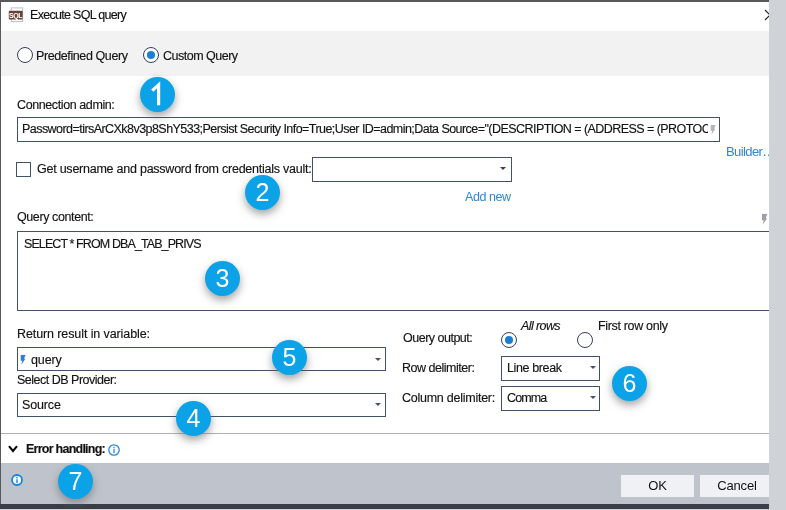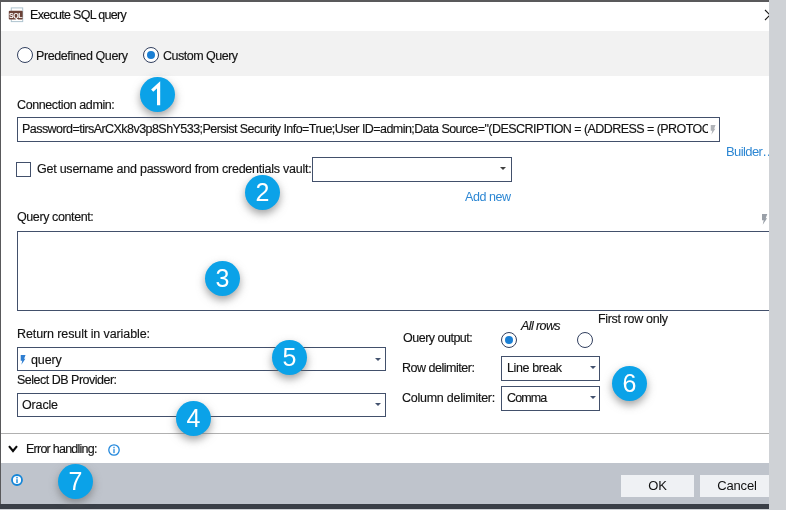--- a/index.html
+++ b/index.html
@@ -68,61 +68,62 @@
   <div class="input" style="left:312px;top:157px;width:200px;height:25px;"></div>
   <div class="caret" style="left:500px;top:167px;border-top-color:#3f3f3f;"></div>
   <div class="badge" style="left:245px;top:175px;">2</div>
   <div class="link" style="left:465px;top:190px;font-size:12.5px;letter-spacing:-0.45px;">Add new</div>
 
   <div class="lbl" style="left:17px;top:210px;">Query content:</div>
   <svg class="abs" style="left:761px;top:214px" width="7" height="11" viewBox="0 0 6 11">
     <path d="M0.5 0 L5.8 0 L4.2 4.2 L5.6 4.2 L1.2 10.8 L2.2 6.2 L0.5 6.2 Z" fill="#9aa0a8"></path>
   </svg>
   <div class="input" style="left:17px;top:231px;width:753px;height:80px;"></div>
+  <div class="lbl" style="left:24px;top:237px;letter-spacing:-0.9px;">SELECT * FROM DBA_TAB_PRIVS</div>
   <div class="badge" style="left:205px;top:261px;">3</div>
 
   <div class="lbl" style="left:17px;top:327px;letter-spacing:-0.1px;">Return result in variable:</div>
   <div class="input" style="left:17px;top:347px;width:369px;height:24px;"></div>
   <svg class="abs" style="left:20px;top:355px" width="6" height="10" viewBox="0 0 6 11">
     <path d="M0.5 0 L5.8 0 L4.2 4.2 L5.6 4.2 L1.2 10.8 L2.2 6.2 L0.5 6.2 Z" fill="#2e7ed1"></path>
   </svg>
   <div class="lbl" style="left:31px;top:353px;letter-spacing:-0.1px;">query</div>
   <div class="caret" style="left:375px;top:358px;"></div>
   <div class="badge" style="left:272px;top:340px;">5</div>
 
   <div class="lbl" style="left:17px;top:373px;letter-spacing:-0.5px;">Select DB Provider:</div>
   <div class="input" style="left:17px;top:393px;width:369px;height:24px;"></div>
-  <div class="lbl" style="left:22px;top:398px;letter-spacing:-0.15px;">Oracle</div>
+  <div class="lbl" style="left:22px;top:398px;letter-spacing:-0.15px;">Source</div>
   <div class="caret" style="left:375px;top:403px;"></div>
   <div class="badge" style="left:176px;top:401px;">4</div>
 
   <div class="lbl" style="left:403px;top:331px;letter-spacing:-0.5px;">Ouery output:</div>
   <div class="radio-o" style="left:501px;top:332px;">
       <div class="radio-dot"></div>
     </div>
   <div class="lbl" style="left:521px;top:319px;letter-spacing:-0.6px;font-style:italic;">All rows</div>
   <div class="radio-o" style="left:577px;top:332px;"></div>
-  <div class="lbl" style="left:598px;top:312px;letter-spacing:-0.33px;">First row only</div>
+  <div class="lbl" style="left:598px;top:319px;letter-spacing:-0.33px;">First row only</div>
 
   <div class="lbl" style="left:402px;top:361px;letter-spacing:-0.48px;">Row delimiter:</div>
   <div class="input" style="left:501px;top:356px;width:99px;height:25px;"></div>
   <div class="lbl" style="left:507px;top:361px;letter-spacing:-0.38px;">Line break</div>
   <div class="caret" style="left:590px;top:366px;"></div>
   <div class="badge" style="left:612px;top:366px;">6</div>
 
   <div class="lbl" style="left:402px;top:391px;letter-spacing:-0.25px;">Column delimiter:</div>
   <div class="input" style="left:501px;top:386px;width:99px;height:25px;"></div>
   <div class="lbl" style="left:507px;top:391px;letter-spacing:-0.9px;text-align:center;">Comma</div>
   <div class="caret" style="left:590px;top:396px;"></div>
 
   <div class="abs" style="left:1px;top:433px;width:783px;height:1px;background:#b0b0b0;"></div>
   <svg class="abs" style="left:8px;top:445px" width="10" height="8" viewBox="0 0 10 8">
     <path d="M1 1.2 L5 6 L9 1.2" stroke="#0a0a0a" stroke-width="2.1" fill="none"></path>
   </svg>
-  <div class="lbl" style="left:26px;top:442px;letter-spacing:-0.75px;">Error handling:</div>
+  <div class="lbl" style="left:26px;top:442px;letter-spacing:-0.75px;font-weight:bold;">Error handling:</div>
   <svg class="abs" style="left:108px;top:444px" width="12" height="12" viewBox="0 0 12 12">
     <circle cx="6" cy="6" r="5.2" fill="#fff" stroke="#2187dc" stroke-width="1.3"></circle>
     <rect x="5.35" y="5.1" width="1.3" height="4" fill="#2187dc"></rect>
     <rect x="5.35" y="2.8" width="1.3" height="1.5" fill="#2187dc"></rect>
   </svg>
 
   <div class="abs" style="left:1px;top:463px;width:783px;height:41px;background:#bfc4cc;"></div>
   <svg class="abs" style="left:11px;top:474px" width="12" height="12" viewBox="0 0 12 12">
     <circle cx="6" cy="6" r="5" fill="#fff" stroke="#1486d8" stroke-width="1.8"></circle>
     <rect x="5.3" y="5.2" width="1.4" height="3.8" fill="#1486d8"></rect>

